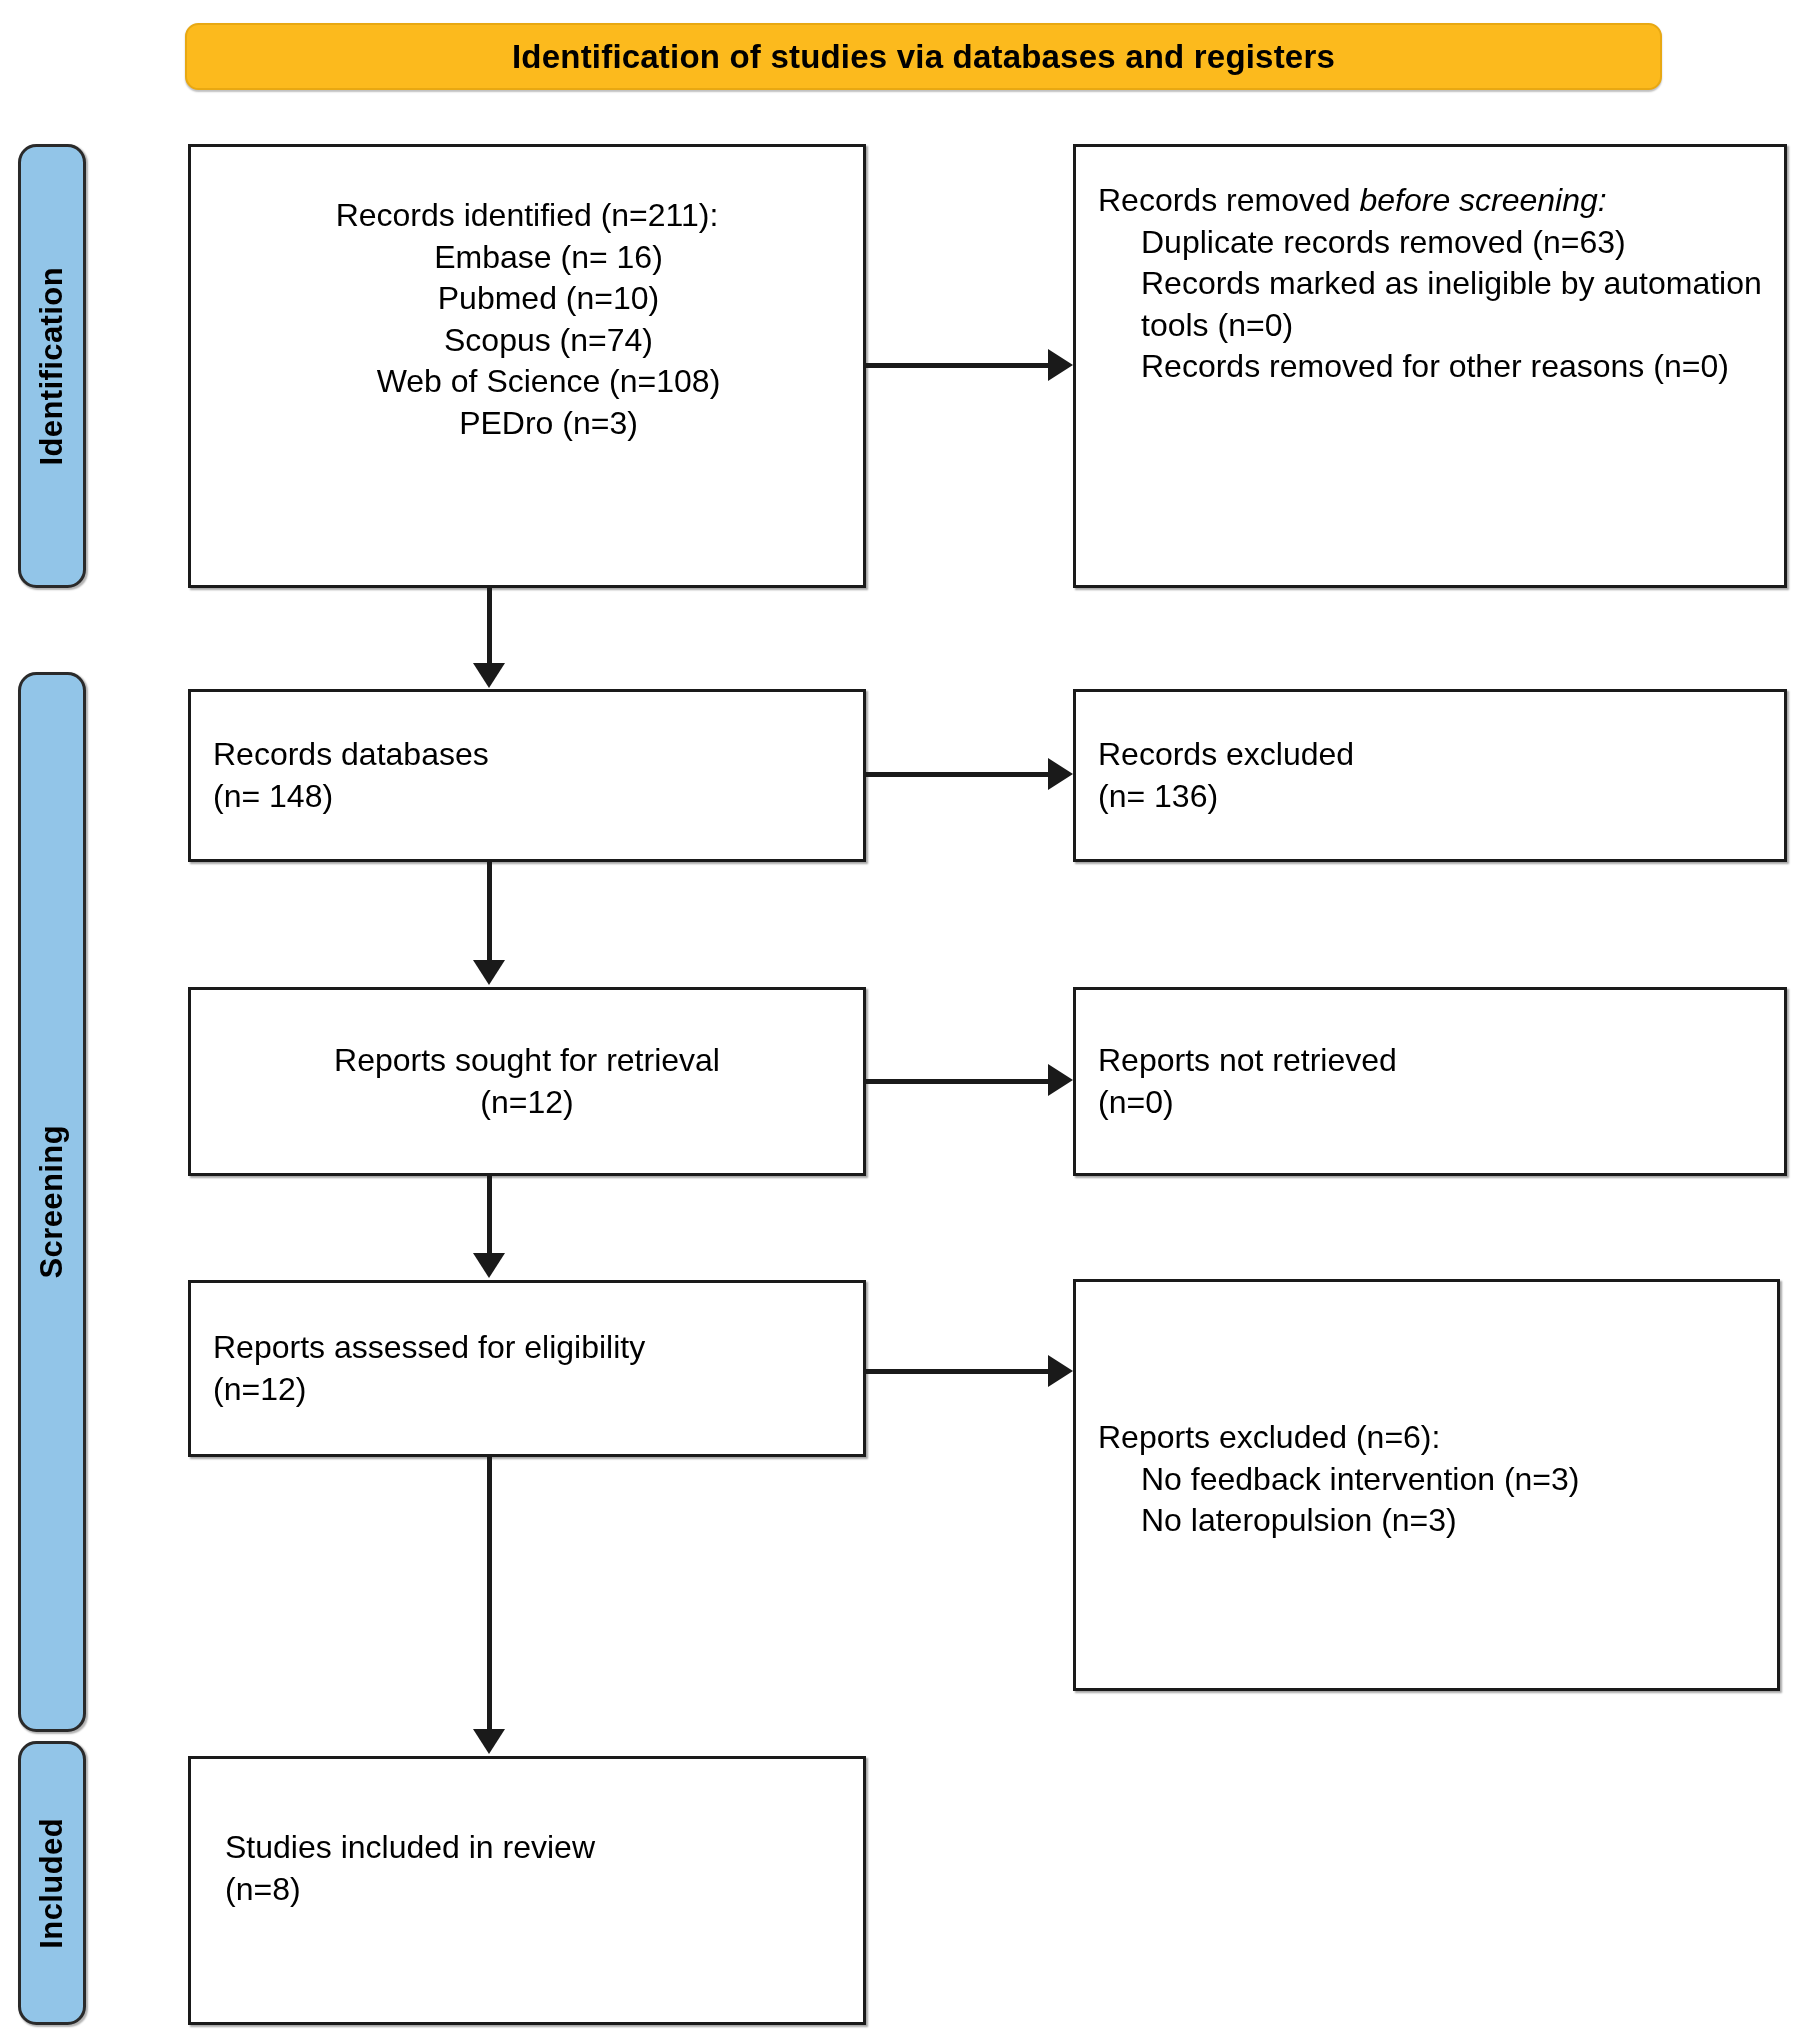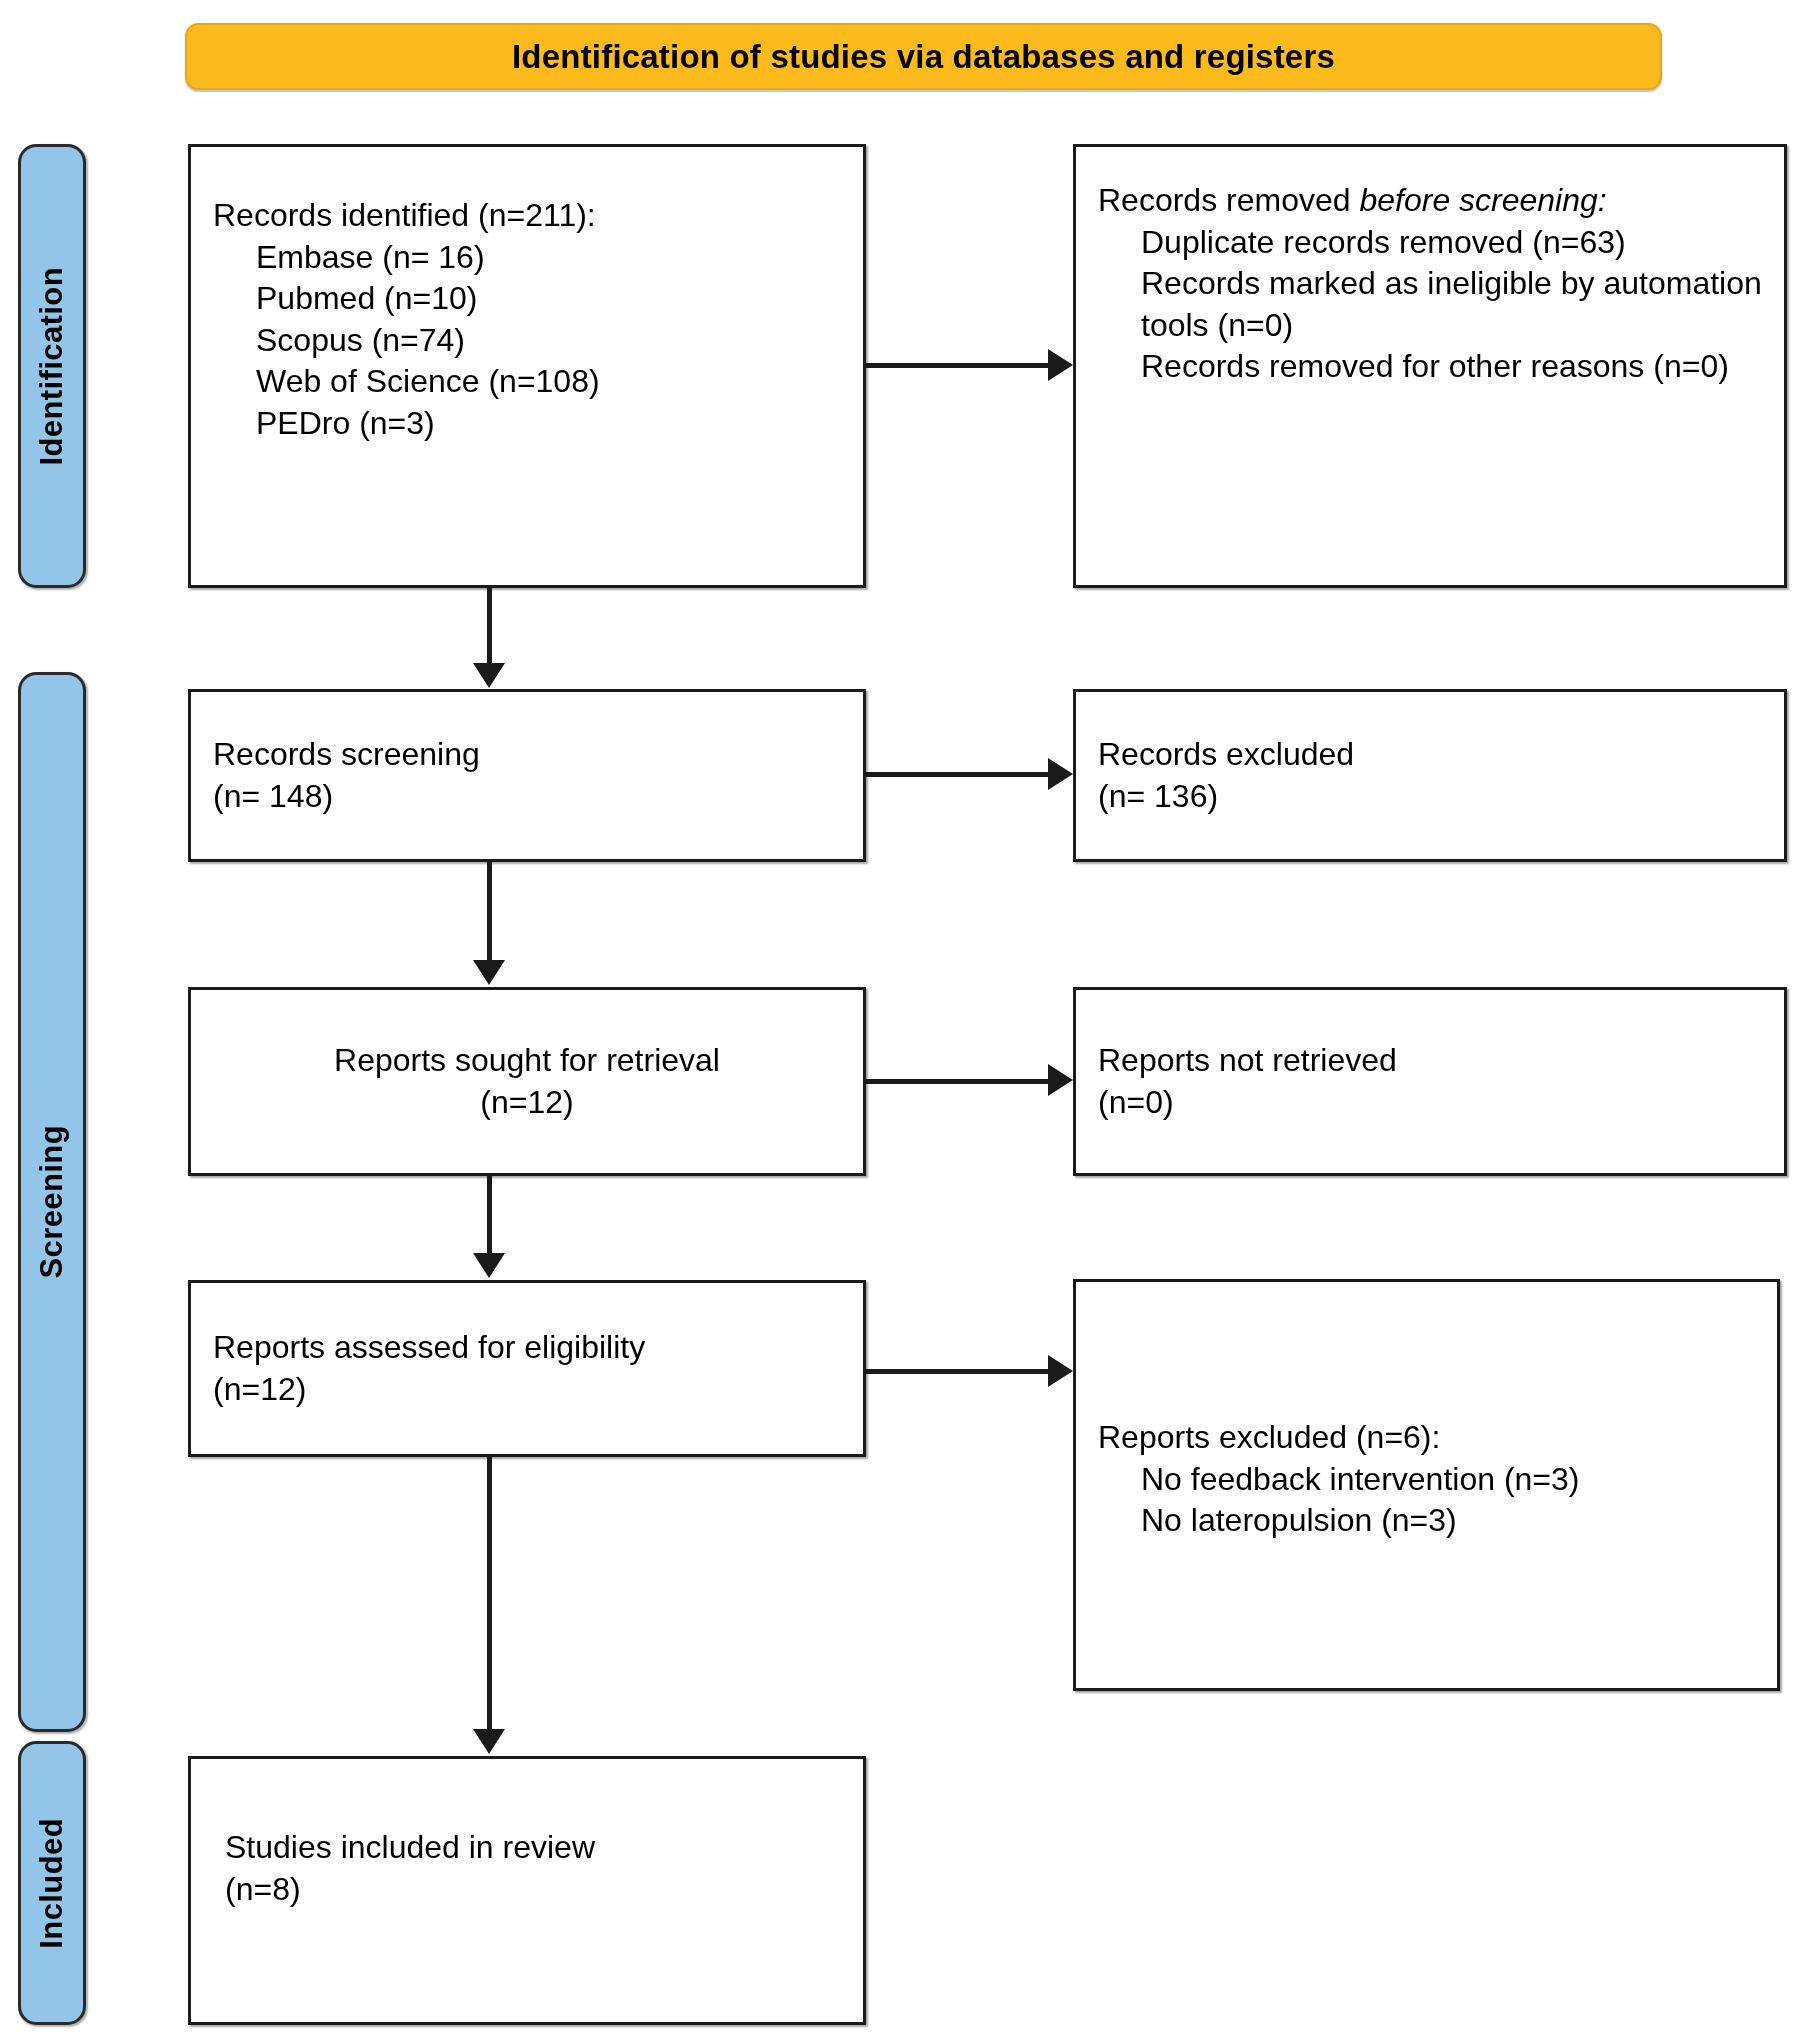--- a/index.html
+++ b/index.html
@@ -84,21 +84,21 @@
     font-size: 32px;
     line-height: 1.30;
     color: #000000;
   }
   .box-text .line { white-space: nowrap; }
   .box-text .line.wrap { white-space: normal; }
   .box-text .indent { padding-left: 43px; }
   .box-text .ital { font-style: italic; }
 
   
-  #box-identified       { left: 188px;  top: 144px;  width: 678px;  height: 444px; }
+  #box-identified       { left: 188px;  top: 144px;  width: 678px;  height: 444px; text-align: center; }
   #box-removed          { left: 1073px; top: 144px;  width: 714px;  height: 444px; }
   #box-screened         { left: 188px;  top: 689px;  width: 678px;  height: 173px; }
   #box-excluded         { left: 1073px; top: 689px;  width: 714px;  height: 173px; }
   #box-sought           { left: 188px;  top: 987px; width: 678px;  height: 189px; text-align: center; }
   #box-not-retrieved    { left: 1073px; top: 987px; width: 714px;  height: 189px; }
   #box-assessed         { left: 188px;  top: 1280px; width: 678px;  height: 177px; }
   #box-reports-excluded { left: 1073px; top: 1279px; width: 707px;  height: 412px; }
   #box-included         { left: 188px;  top: 1756px; width: 678px;  height: 269px; }
 
   
@@ -160,21 +160,21 @@
     <div class="box-text">
       <div class="line wrap"><span>Records removed </span><span class="ital">before screening</span><span class="ital">:</span></div>
       <div class="line wrap indent">Duplicate records removed (n=63)</div>
       <div class="line wrap indent">Records marked as ineligible by automation tools (n=0)</div>
       <div class="line wrap indent">Records removed for other reasons (n=0)</div>
     </div>
   </div>
 
   <div class="box" id="box-screened">
     <div class="box-text">
-      <div class="line">Records screening</div>
+      <div class="line">Records databases</div>
       <div class="line">(n= 148)</div>
     </div>
   </div>
 
   <div class="box" id="box-excluded">
     <div class="box-text">
       <div class="line">Records excluded</div>
       <div class="line">(n= 136)</div>
     </div>
   </div>

